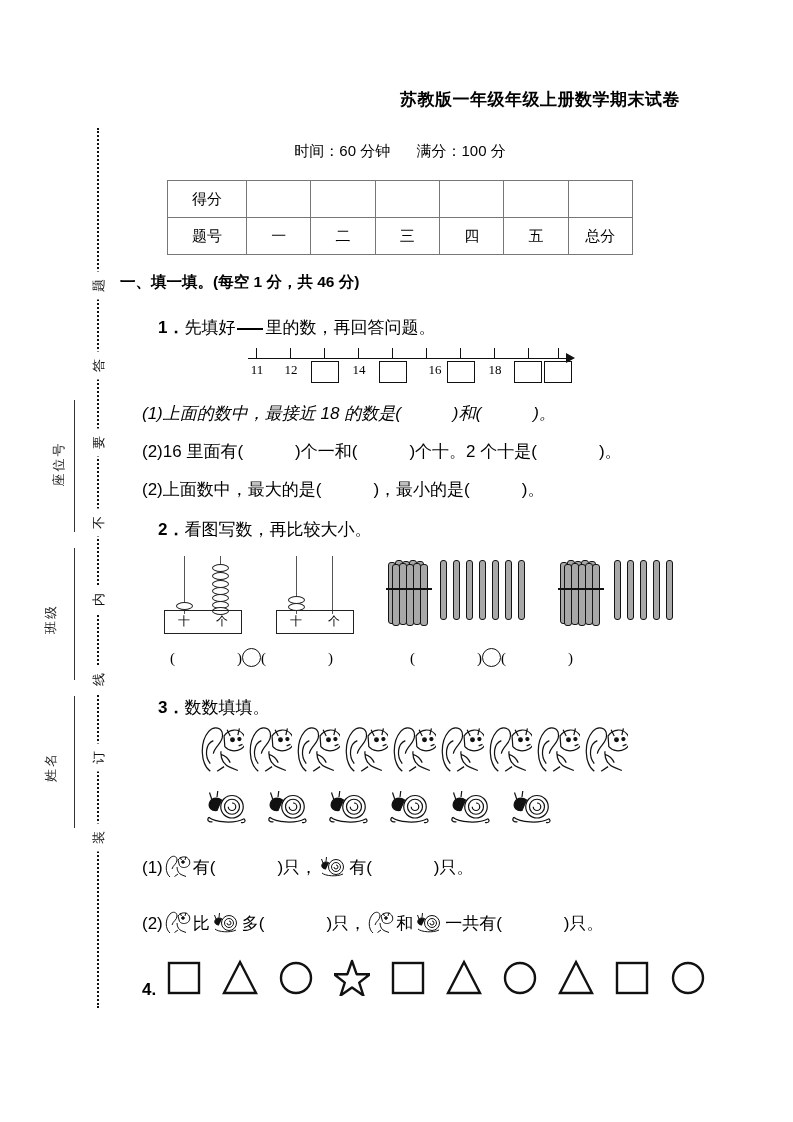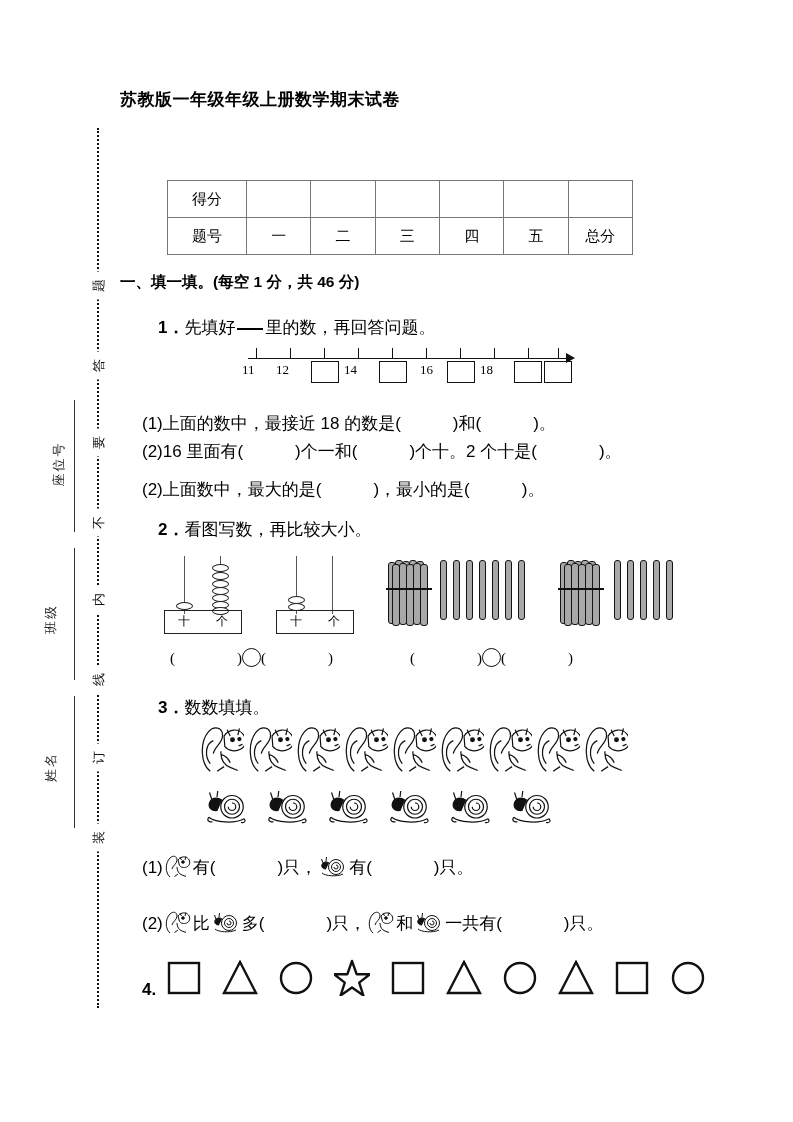--- a/index.html
+++ b/index.html
@@ -90,21 +90,21 @@
     top: 0;
     width: 673px;
     height: 1122px;
   }
 
   .paper-title {
     position: absolute;
     left: 0;
     top: 88px;
     width: 560px;
-    text-align: left;
+    text-align: right;
     font-size: 17px;
     font-weight: bold;
     letter-spacing: 0.5px;
   }
   .paper-subtitle {
     position: absolute;
     left: 0;
     top: 142px;
     width: 560px;
     text-align: center;
@@ -184,20 +184,21 @@
   .numline .tick {
     position: absolute;
     top: -4px;
     width: 0;
     height: 10px;
     border-left: 1.4px solid #111;
   }
   .numline .slot {
     position: absolute;
     top: 10px;
+    text-align: center;
     font-size: 13px;
     font-family: "Liberation Serif", "DejaVu Serif", serif;
   }
   .numline .slot.boxed {
     top: 9px;
     border: 1.2px solid #111;
     height: 22px;
     box-sizing: border-box;
   }
 
@@ -330,20 +331,25 @@
       <div class="field-label" style="top:62px;">姓名</div>
       <div class="field-rule" style="top:0px;height:132px"></div>
     </div>
   </div>
 </div>
 
 <div class="sheet">
 
   <div class="paper-title">苏教版一年级年级上册数学期末试卷</div>
 
+  <div class="paper-subtitle">
+    <span>时间：60 分钟</span>
+    <span class="gap"></span>
+    <span>满分：100 分</span>
+  </div>
 
   <table class="score-table">
     <tbody>
         <tr>
       <td class="lead">得分</td>
       <td></td>
       <td></td>
       <td></td>
       <td></td>
       <td></td>
@@ -387,21 +393,21 @@
     <div class="slot boxed" style="left:63px;width:28px"></div>
     <div class="slot" style="left:96px;width:30px">14</div>
     <div class="slot boxed" style="left:131px;width:28px"></div>
     <div class="slot" style="left:172px;width:30px">16</div>
     <div class="slot boxed" style="left:199px;width:28px"></div>
     <div class="slot" style="left:232px;width:30px">18</div>
     <div class="slot boxed" style="left:266px;width:28px"></div>
     <div class="slot boxed" style="left:296px;width:28px"></div>
   </div>
 
-  <div class="q" style="left:22px; top:412px;">
+  <div class="q" style="left:22px; top:402px;font-style:italic;">
     <span>(1)上面的数中，最接近 18 的数是(</span><span class="blank-inline"></span><span>)和(</span><span class="blank-inline"></span><span>)。</span>
   </div>
 
   <div class="q" style="left:22px; top:440px;">
     <span>(2)16 里面有(</span><span class="blank-inline"></span><span>)个一和(</span><span class="blank-inline"></span><span>)个十。2 个十是(</span><span class="blank-inline lg"></span><span>)。</span>
   </div>
 
   <div class="q" style="left:22px; top:478px;">
     <span>(2)上面数中，最大的是(</span><span class="blank-inline"></span><span>)，最小的是(</span><span class="blank-inline"></span><span>)。</span>
   </div>

